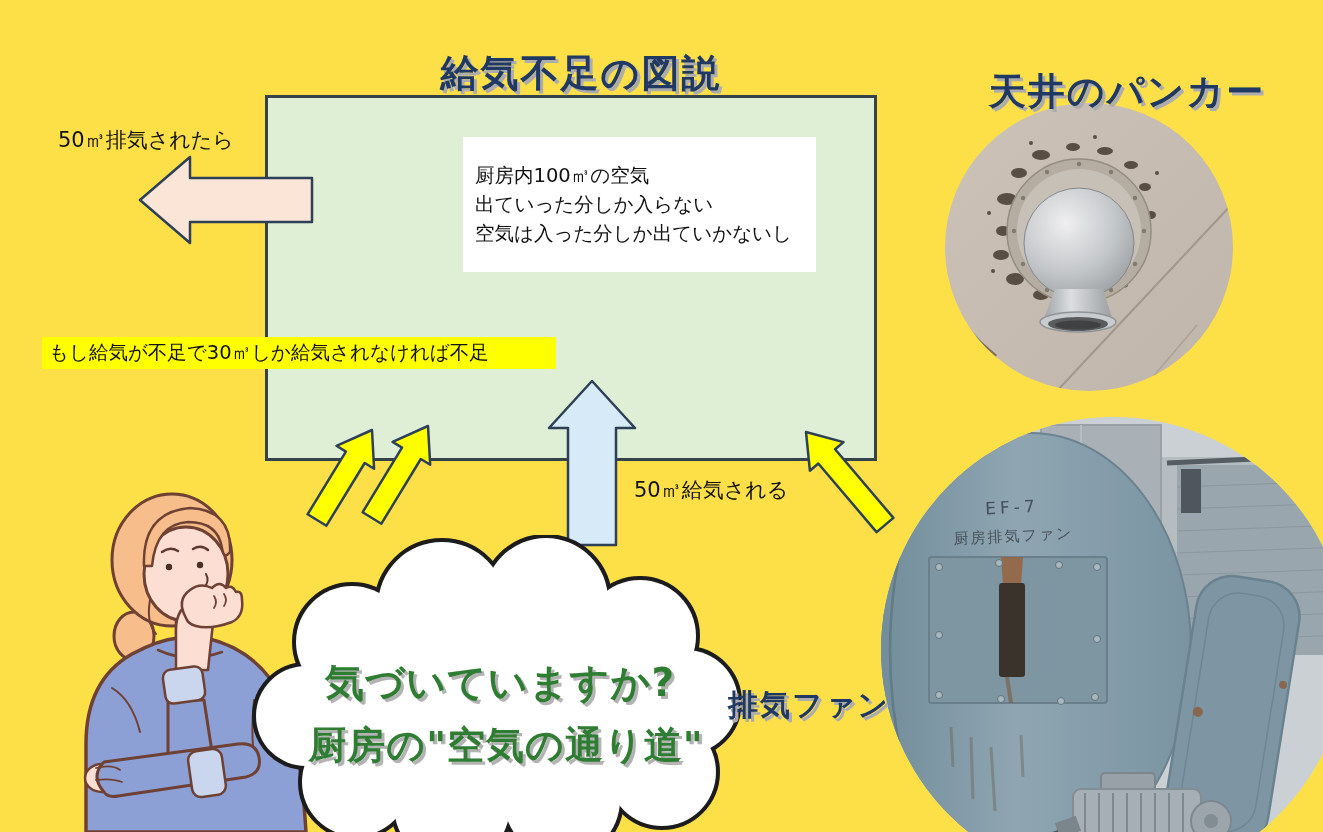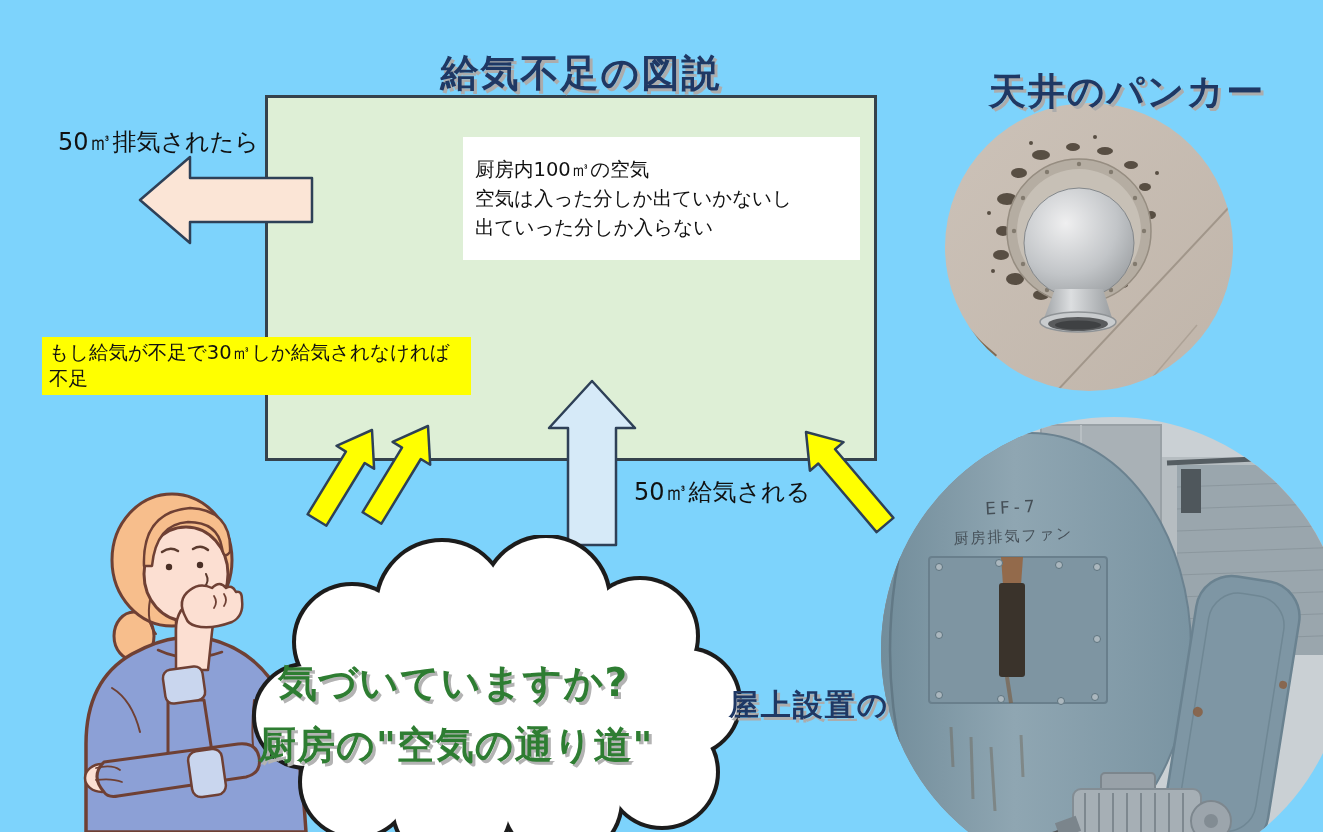--- a/index.html
+++ b/index.html
@@ -1,46 +1,46 @@
 <!DOCTYPE html>
 <html><head>
 <meta charset="utf-8">
 <style>
   html,body{margin:0;padding:0;}
   body{font-family:"DejaVu Sans","Liberation Sans",sans-serif;background:#fff;}
-  #canvas{position:relative;width:1323px;height:832px;background:#7dd3fc;overflow:hidden;}
+  #canvas{position:relative;width:1323px;height:832px;background:#fde047;overflow:hidden;}
 
   .abs{position:absolute;}
 
   
   #room-box{left:265px;top:95px;width:612px;height:366px;background:#DEEFD6;
     border:3px solid #35424C;box-sizing:border-box;z-index:10;}
 
   
-  #room-note{left:463px;top:137px;width:397px;background:#FFFFFF;color:#111;
-    font-size:19.5px;line-height:29px;padding:18px 12px;box-sizing:border-box;z-index:12;}
-
-  
-  #warning-note{left:42px;top:337px;width:429px;background:#FFFF00;color:#111;
+  #room-note{left:463px;top:137px;width:353px;background:#FFFFFF;color:#111;
+    font-size:19.5px;line-height:29px;padding:24px 12px;box-sizing:border-box;z-index:12;}
+
+  
+  #warning-note{left:42px;top:337px;width:514px;background:#FFFF00;color:#111;
     font-size:19.5px;line-height:26px;padding:3px 7px;box-sizing:border-box;z-index:14;}
 
   
-  .plain-label{color:#111;font-size:24px;z-index:18;white-space:nowrap;}
+  .plain-label{color:#111;font-size:21px;z-index:18;white-space:nowrap;}
   #exhaust-label{left:58px;top:126px;}
   #supply-label{left:634px;top:476px;}
 
   
   .pop-navy{font-weight:bold;color:#1F3864;text-shadow:3px 3px 0 #ACACAC;
     letter-spacing:2px;z-index:20;text-align:center;}
   #diagram-title{left:371px;top:48px;width:420px;font-size:38px;}
   #ceiling-caption{left:941px;top:44px;width:372px;font-size:37px;margin-top:23px;}
   #rooftop-caption{left:701px;top:684px;width:216px;font-size:30px;line-height:42px;z-index:26;}
 
   .pop-green{font-weight:bold;color:#2E7D32;text-shadow:3px 3px 0 #B3B3B3;
-    letter-spacing:1px;z-index:26;white-space:nowrap;}
+    letter-spacing:1px;z-index:26;text-align:center;white-space:nowrap;}
   #bubble-line1{left:278px;top:656px;width:444px;font-size:39px;}
   #bubble-line2{left:258px;top:720px;width:496px;font-size:38px;}
 
   svg{display:block;}
   .photo-circle{border-radius:50%;overflow:hidden;z-index:8;}
   #ceiling-photo{left:945px;top:103px;width:288px;height:288px;}
   #rooftop-photo{left:881px;top:417px;width:466px;height:466px;}
 
   #arrow-layer{left:0;top:0;width:1323px;height:832px;z-index:16;pointer-events:none;}
   #cloud-svg{left:240px;top:535px;width:520px;height:300px;z-index:24;}
@@ -51,22 +51,22 @@
 
 <div id="canvas">
 
   <div class="abs pop-navy" id="diagram-title">給気不足の図説</div>
   <div class="abs pop-navy" id="ceiling-caption">天井のパンカー</div>
 
   <div class="abs" id="room-box"></div>
 
   <div class="abs" id="room-note">
     <div>厨房内100㎥の空気</div>
+    <div>出ていった分しか入らない</div>
     <div>空気は入った分しか出ていかないし</div>
-    <div>出ていった分しか入らない</div>
   </div>
 
   <div class="abs" id="warning-note">
     <div>もし給気が不足で30㎥しか給気されなければ不足</div>
   </div>
 
   <div class="abs plain-label" id="exhaust-label">50㎥排気されたら</div>
   <div class="abs plain-label" id="supply-label">50㎥給気される</div>
 
   <div class="abs photo-circle" id="ceiling-photo">
@@ -300,16 +300,16 @@
       <circle cx="356" cy="782" r="54"></circle>
         <circle cx="306" cy="716" r="50"></circle>
       <ellipse cx="496" cy="704" rx="185" ry="112"></ellipse>
     </g>
   </svg>
 
   <div class="abs pop-green" id="bubble-line1">気づいていますか?</div>
   <div class="abs pop-green" id="bubble-line2">厨房の"空気の通り道"</div>
 
   <div class="abs pop-navy" id="rooftop-caption">
-    <div>屋上設置の</div>
+    <div>排気ファン</div>
   </div>
 
 </div>
 
 </body></html>

